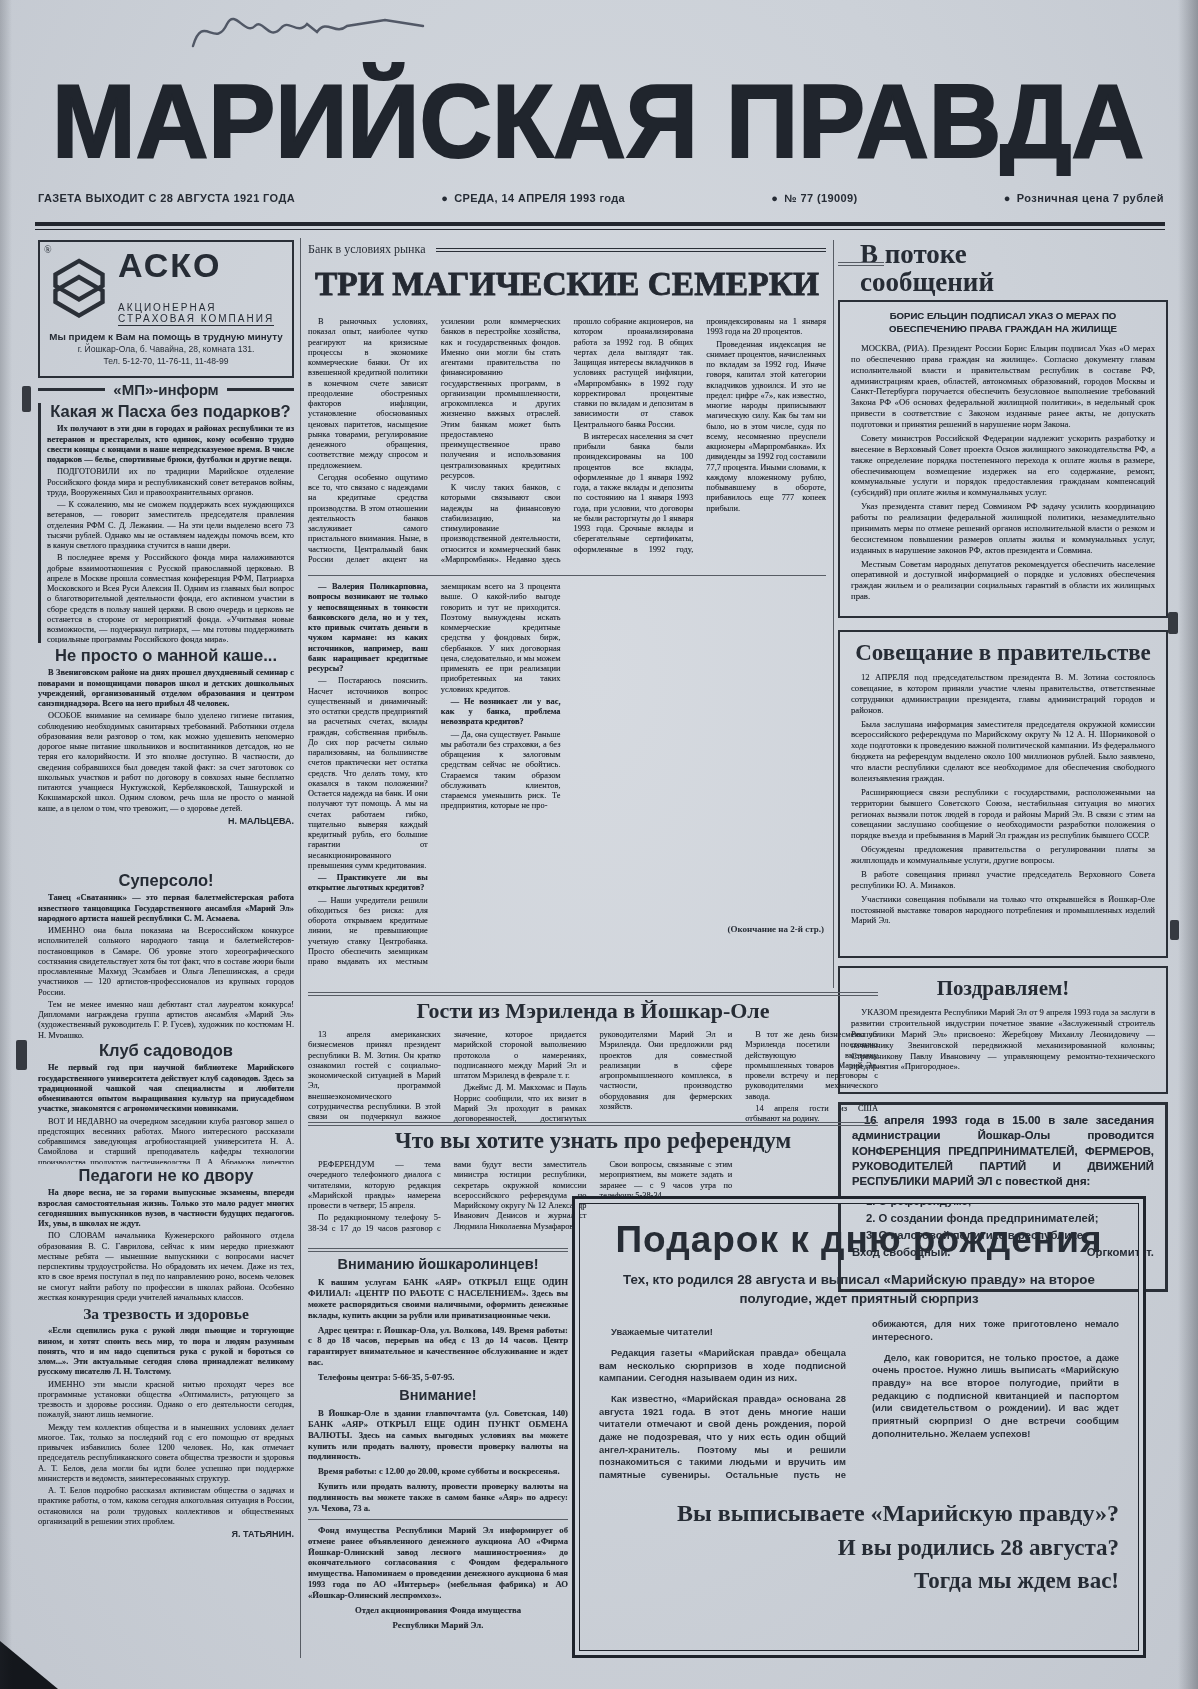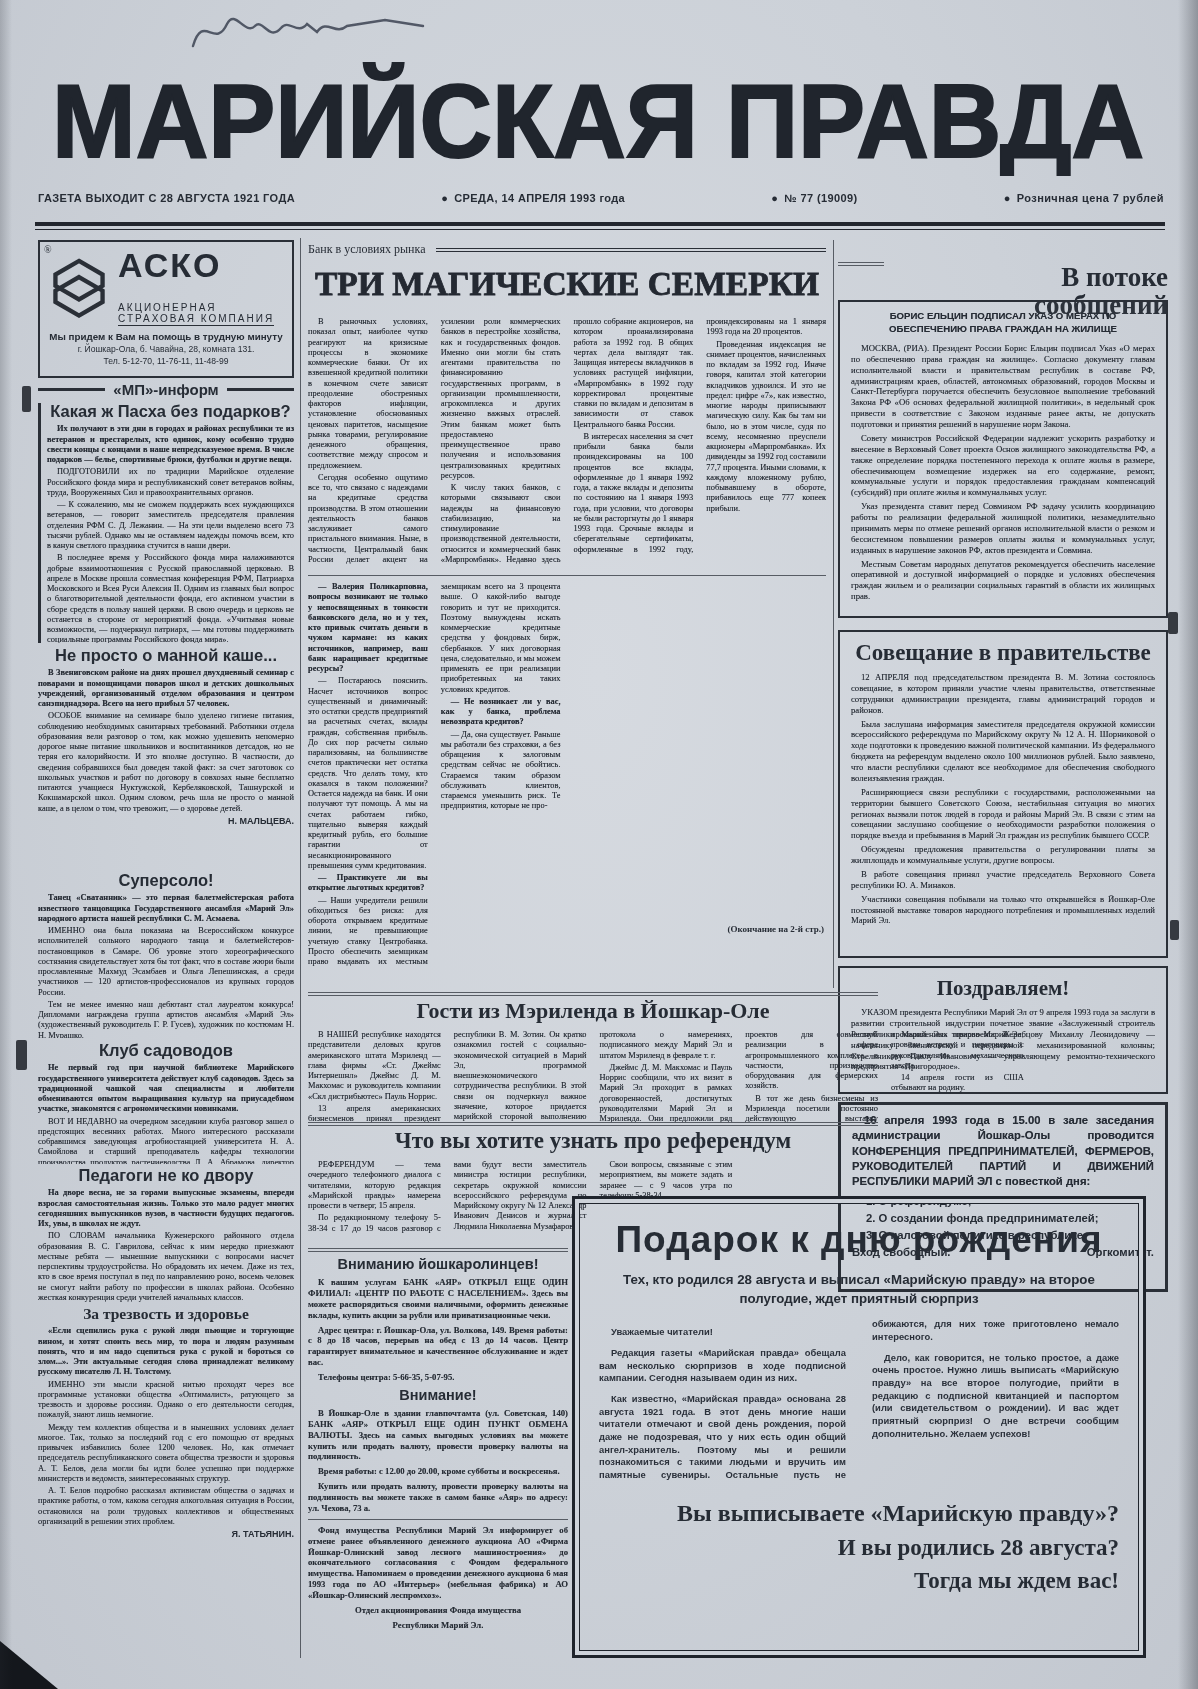--- a/index.html
+++ b/index.html
@@ -45,21 +45,21 @@
   .q{font-weight:bold;}
   #continuation{position:absolute;right:2px;bottom:40px;font-weight:bold;font-size:9px;}
   .bigh{font-family:"Liberation Serif",serif;font-weight:bold;text-align:center;margin:0;}
   
   .rbox{border:2px solid #2a2f37;box-sizing:border-box;padding:8px 11px;overflow:hidden;background:rgba(255,255,255,.03);}
   .rbox p{font-size:8.7px;line-height:1.25;text-align:justify;text-indent:10px;margin:0 0 3px;
           text-shadow:0 0 .4px rgba(38,44,53,.5);}
   .rbox .sub{font-family:"Liberation Sans",sans-serif;font-weight:bold;font-size:9.6px;text-align:center;
              text-indent:0;margin:0 0 7px;line-height:1.35;}
   .rbox h2{margin:0 0 6px;}
-  #nf-head{text-align:right;font-family:"Liberation Serif",serif;font-weight:bold;font-size:27px;line-height:1.05;margin-top:23px;}
+  #nf-head{text-align:left;font-family:"Liberation Serif",serif;font-weight:bold;font-size:27px;line-height:1.05;}
   #conf-box{font-family:"Liberation Sans",sans-serif;font-weight:bold;}
   #conf-box .intro{font-size:11.3px;text-align:justify;line-height:1.35;text-indent:12px;margin:0 0 6px;}
   #conf-box .item{font-size:11.3px;margin:0 0 5px 14px;}
   #conf-box .foot{display:flex;justify-content:space-between;font-size:11.3px;}
   #conf-box .foot .org{font-weight:bold;}
   
   #notice{overflow:hidden;}
   #notice h4{font-family:"Liberation Sans",sans-serif;font-weight:bold;font-size:14.5px;text-align:center;margin:4px 0 5px;}
   #notice p{font-size:8.7px;line-height:1.25;text-align:justify;text-indent:10px;margin:0 0 4px;font-weight:bold;
             text-shadow:0 0 .3px rgba(38,44,53,.4);}
@@ -138,21 +138,21 @@
     <h3>Какая ж Пасха без подарков?</h3>
     <p class="bp lead">Их получают в эти дни в городах и районах республики те из ветеранов и престарелых, кто одинок, кому особенно трудно свести концы с концами в наше непредсказуемое время. В числе подарков — белье, спортивные брюки, футболки и другие вещи.</p>
     <p class="bp">ПОДГОТОВИЛИ их по традиции Марийское отделение Российского фонда мира и республиканский совет ветеранов войны, труда, Вооруженных Сил и правоохранительных органов.</p>
     <p class="bp">— К сожалению, мы не сможем поддержать всех нуждающихся ветеранов, — говорит заместитель председателя правления отделения РФМ С. Д. Лежанин. — На эти цели выделено всего 73 тысячи рублей. Однако мы не оставляем надежды помочь всем, кто в канун светлого праздника стучится в наши двери.</p>
     <p class="bp">В последнее время у Российского фонда мира налаживаются добрые взаимоотношения с Русской православной церковью. В апреле в Москве прошла совместная конференция РФМ, Патриарха Московского и Всея Руси Алексия II. Одним из главных был вопрос о благотворительной деятельности фонда, его активном участии в сборе средств в пользу нашей церкви. В свою очередь и церковь не останется в стороне от мероприятий фонда. «Учитывая новые возможности, — подчеркнул патриарх, — мы готовы поддерживать социальные программы Российского фонда мира».</p>
 
   </div>
 
   <div class="abs lart" style="left:38px;top:647px;width:256px;height:222px;">
     <h3>Не просто о манной каше...</h3>
-    <p class="bp lead">В Звениговском районе на днях прошел двухдневный семинар с поварами и помощницами поваров школ и детских дошкольных учреждений, организованный отделом образования и центром санэпиднадзора. Всего на него прибыл 57 человек.</p>
+    <p class="bp lead">В Звениговском районе на днях прошел двухдневный семинар с поварами и помощницами поваров школ и детских дошкольных учреждений, организованный отделом образования и центром санэпиднадзора. Всего на него прибыл 48 человек.</p>
     <p class="bp">ОСОБОЕ внимание на семинаре было уделено гигиене питания, соблюдению необходимых санитарных требований. Работники отдела образования вели разговор о том, как можно удешевить непомерно дорогое ныне питание школьников и воспитанников детсадов, но не теряя его калорийности. И это вполне доступно. В частности, до сведения собравшихся был доведен такой факт: за счет заготовок со школьных участков и работ по договору в совхозах ныне бесплатно питаются учащиеся Нуктужской, Кербеляковской, Ташнурской и Кокшамарской школ. Одним словом, речь шла не просто о манной каше, а в целом о том, что тревожит, — о здоровье детей.</p>
     <div class="byline">Н. МАЛЬЦЕВА.</div>
   </div>
 
   <div class="abs lart" style="left:38px;top:872px;width:256px;height:166px;">
     <h3>Суперсоло!</h3>
     <p class="bp lead">Танец «Сватанник» — это первая балетмейстерская работа известного танцовщика Государственного ансамбля «Марий Эл» народного артиста нашей республики С. М. Асмаева.</p>
     <p class="bp">ИМЕННО она была показана на Всероссийском конкурсе исполнителей сольного народного танца и балетмейстеров-постановщиков в Самаре. Об уровне этого хореографического состязания свидетельствует хотя бы тот факт, что в составе жюри были прославленные Махмуд Эсамбаев и Ольга Лепешинская, а среди участников — 120 артистов-профессионалов из крупных городов России.</p>
     <p class="bp">Тем не менее именно наш дебютант стал лауреатом конкурса! Дипломами награждена группа артистов ансамбля «Марий Эл» (художественный руководитель Г. Р. Гусев), художник по костюмам Н. Н. Мурашко.</p>
 
@@ -247,21 +247,20 @@
     <div class="foot">
       <span>Вход свободный.</span>
       <span class="org">Оргкомитет.</span>
     </div>
   </div>
 
   <div class="abs hrule2" style="left:308px;top:992px;width:570px;"></div>
   <div class="abs" style="left:308px;top:998px;width:570px;">
     <h2 class="bigh" style="font-size:22px;">Гости из Мэриленда в Йошкар-Оле</h2>
     <div class="cols4" style="height:96px;margin-top:6px;">
-      <p class="bp">В НАШЕЙ республике находятся представители деловых кругов американского штата Мэриленд — глава фирмы «Ст. Джеймс Интернешнл» Джеймс Д. М. Макхомас и руководитель компании «Скл дистрибьютес» Пауль Норрис.</p>
       <p class="bp">13 апреля американских бизнесменов принял президент республики В. М. Зотин. Он кратко ознакомил гостей с социально-экономической ситуацией в Марий Эл, программой внешнеэкономического сотрудничества республики. В этой связи он подчеркнул важное значение, которое придается марийской стороной выполнению протокола о намерениях, подписанного между Марий Эл и штатом Мэриленд в феврале т. г.</p>
       <p class="bp">Джеймс Д. М. Макхомас и Пауль Норрис сообщили, что их визит в Марий Эл проходит в рамках договоренностей, достигнутых руководителями Марий Эл и Мэриленда. Они предложили ряд проектов для совместной реализации в сфере агропромышленного комплекса, в частности, производство оборудования для фермерских хозяйств.</p>
       <p class="bp">В тот же день бизнесмены из Мэриленда посетили постоянно действующую выставку промышленных товаров Марий Эл, провели встречу и переговоры с руководителями механического завода.</p>
       <p class="bp">14 апреля гости из США отбывают на родину.</p>
     </div>
   </div>
 
   <div class="abs hrule2" style="left:308px;top:1122px;width:570px;"></div>
   <div class="abs" style="left:308px;top:1128px;width:570px;">
     <h2 class="bigh" style="font-size:23px;">Что вы хотите узнать про референдум</h2>

